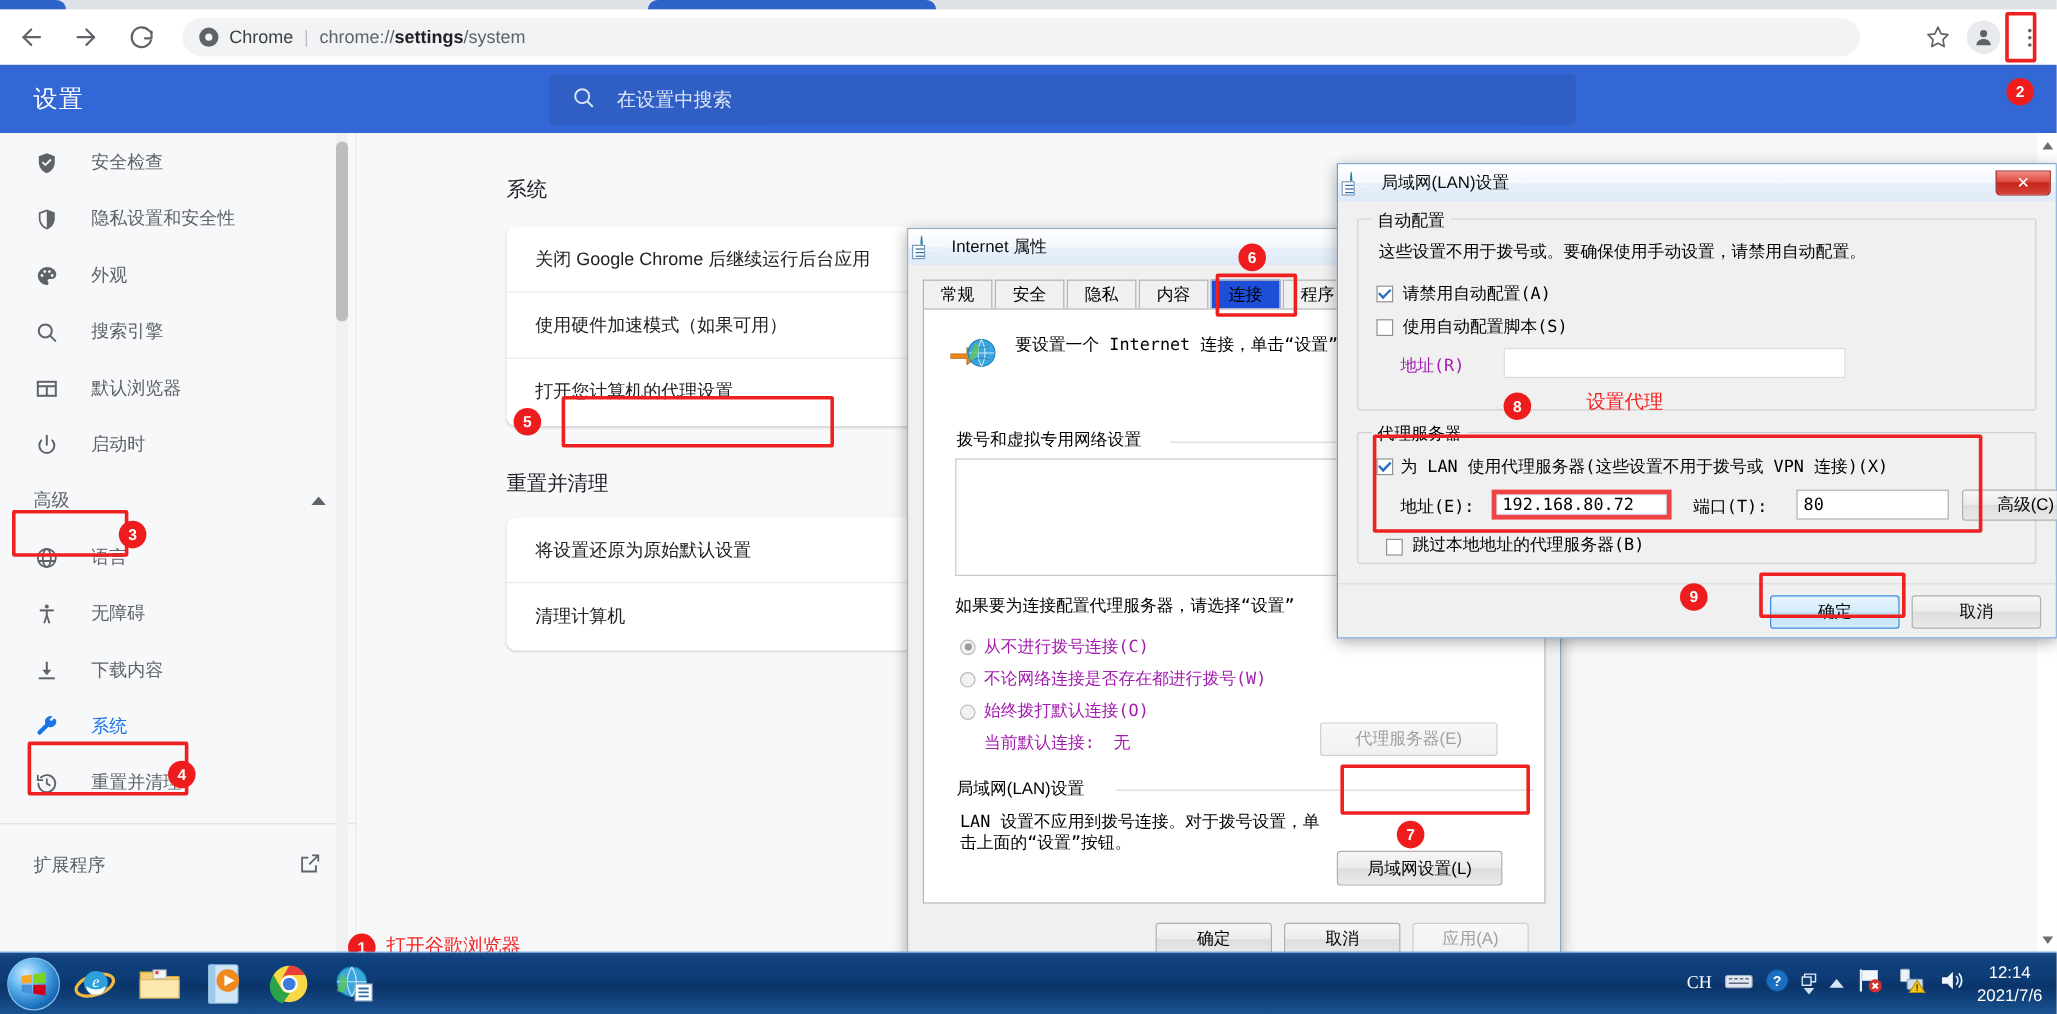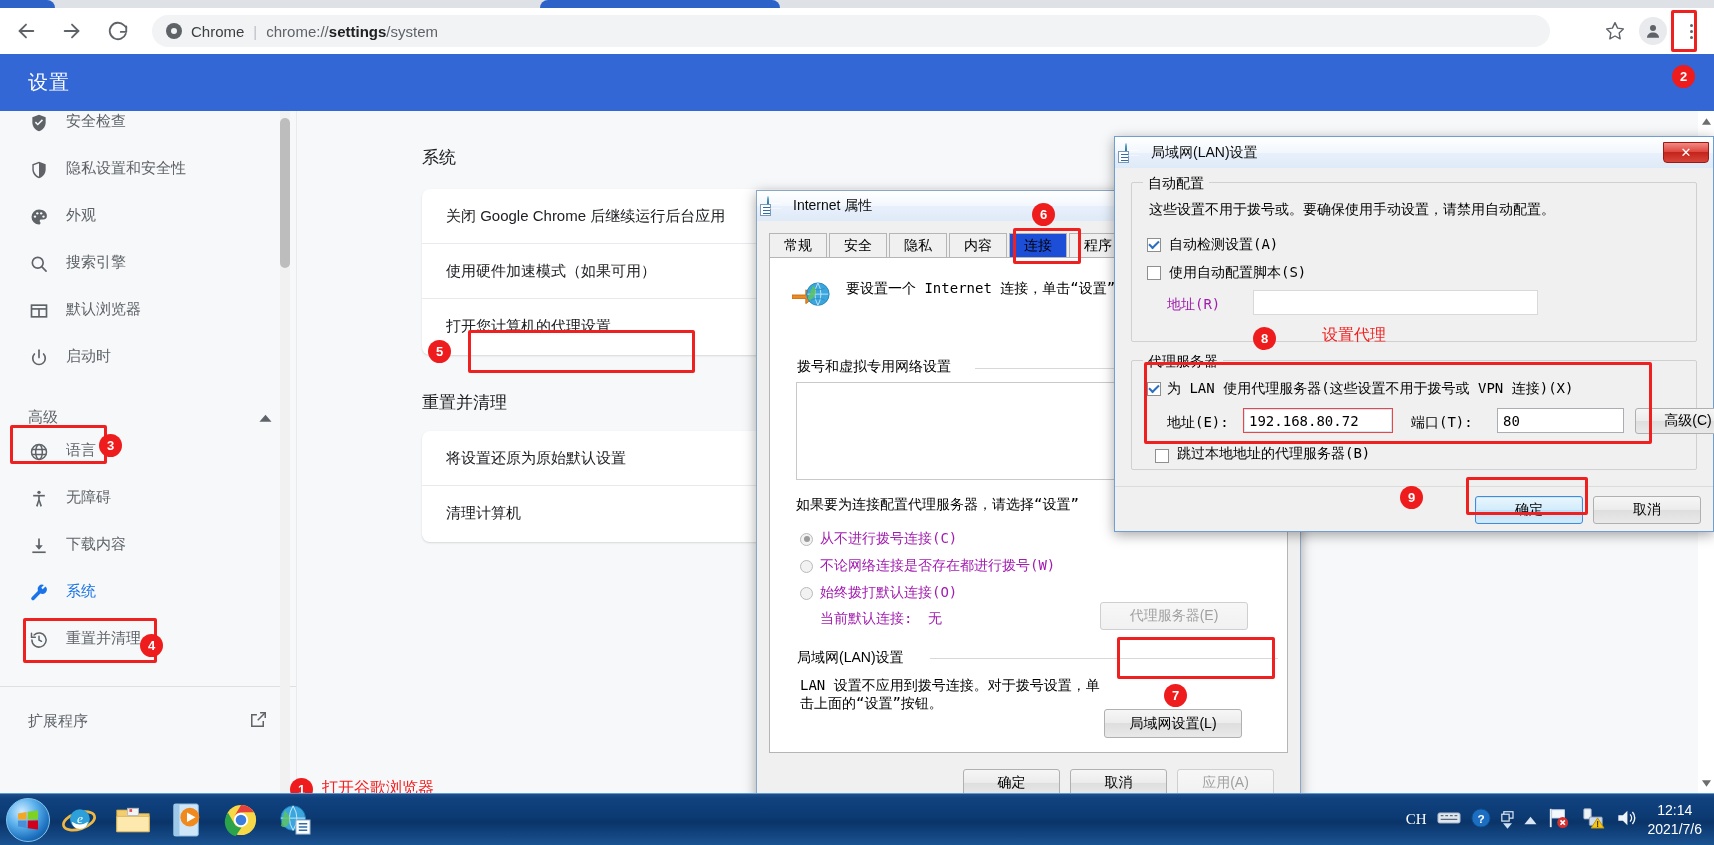--- a/index.html
+++ b/index.html
@@ -74,21 +74,21 @@
 
   .settings-body {
     position: absolute; left:0; top: 111px; width: 1714px; height: 682px;
     background: #f7f8f9;
   }
   .sidebar {
     position: absolute; left: 0; top: 111px; width: 297px; height: 682px;
     background: #f7f8f9; border-right: 1px solid #e8eaed; overflow: hidden;
   }
   .side-item {
-    display: flex; height: 47px; padding-left: 28px; gap: 16px;
+    display: flex; align-items: center; height: 47px; padding-left: 28px; gap: 26px;
     font-size: 15px; color: #5f6368;
   }
   .side-item .ico { width: 22px; height: 22px; display:flex; align-items:center; justify-content:center; color:#5f6368; flex:none; }
   .side-item.active { color: #1a73e8; }
   .side-item.active .ico { color: #1a73e8; }
   .side-group {
     display:flex; align-items:center; height: 47px; padding-left: 28px;
     font-size: 15px; color:#5f6368; justify-content: space-between; padding-right: 24px;
   }
   .side-sep { height:1px; background:#e0e0e0; margin: 10px 0 0 0; }
@@ -171,21 +171,21 @@
   .winbtn.disabled { color:#a0a0a0; border-color:#cfcfcf;
     background: linear-gradient(to bottom,#f7f7f7 0%, #f1f1f1 100%); }
   .winbtn.default { border:1px solid #3c8ddc; box-shadow: inset 0 0 0 1px #cfe6fb;
     background: linear-gradient(to bottom,#eaf6fd 0%, #d3ecfb 48%, #bee0f7 50%, #d2ecfb 100%); }
 
   .wintext {
     background:#fff; border:1px solid #abadb3; font-size:14px; color:#000;
     display:flex; align-items:center; padding-left:5px;
     font-family:"DejaVu Sans Mono","Liberation Mono",monospace;
   }
-  .wintext.focus { border:1px solid #ef4444; box-shadow: inset 0 0 0 1px #cfe6fb; }
+  .wintext.focus { border:4px solid #ef4444; box-shadow: inset 0 0 0 1px #cfe6fb; }
   .wintext.disabled { background:#fff; border:1px solid #d9d9d9; }
 
   .cb { width:14px; height:14px; border:1px solid #8e8f8f; background:#fff;
         display:inline-flex; align-items:center; justify-content:center; flex:none; }
   .cb.checked::after {
     content:""; width:8px; height:4px; border-left:2px solid #2b6fc2; border-bottom:2px solid #2b6fc2;
     transform: rotate(-45deg) translate(1px,-1px);
   }
   .rb { width:13px; height:13px; border-radius:50%; border:1px solid #b9b9b9; background:#f2f2f2;
         display:inline-flex; align-items:center; justify-content:center; flex:none; }
@@ -275,20 +275,29 @@
             <i></i>
             <i></i>
             <i></i>
           </span>
       </div>
     </div>
   </div>
 
   <div class="settings-header">
     <div class="settings-title">设置</div>
+  </div>
+  <div class="settings-search">
+    <span>
+      <svg width="20" height="20" viewBox="0 0 24 24" fill="none" stroke="#dbe4f7" stroke-width="2" stroke-linecap="round">
+          <circle cx="11" cy="11" r="7"></circle>
+          <line x1="16.5" y1="16.5" x2="21" y2="21"></line>
+        </svg>
+    </span>
+    <span class="ph">在设置中搜索</span>
   </div>
 
   <div class="settings-body"></div>
 
   <div class="sidebar">
     <div style="margin-top:1px"></div>
 
     <div class="side-item">
       <span class="ico">
         <svg width="20" height="20" viewBox="0 0 24 24" fill="#5f6368">
@@ -543,21 +552,21 @@
         </div>
 
         <div class="fs-legend" style="position:absolute; left:22px; top:391px; background:#fff;">局域网(LAN)设置</div>
         <div style="position:absolute; left:160px; top:400px; width:348px; height:1px; background:#d8d8d8;"></div>
 
         <div class="wlabel" style="position:absolute; left:30px; top:418px; line-height:1.3;">
           <div>LAN 设置不应用到拨号连接。对于拨号设置，单</div>
           <div>击上面的“设置”按钮。</div>
         </div>
 
-        <div class="winbtn" style="position:absolute; left:334px; top:412px; width:138px; height:29px;margin-top:39px;">
+        <div class="winbtn" style="position:absolute; left:344px; top:412px; width:138px; height:29px;margin-top:39px;">
           <span>局域网设置(L)</span>
         </div>
       </div>
 
       <div class="winbtn" style="position:absolute; left:206px; top:548px; width:97px; height:28px;">
           <span>确定</span>
         </div>
       <div class="winbtn" style="position:absolute; left:313px; top:548px; width:97px; height:28px;">
           <span>取消</span>
         </div>
@@ -578,21 +587,21 @@
 
     <div class="win-body" style="position:absolute; left:0; top:31px; width:598px; height:363px;">
 
       <div class="fieldset" style="left:16px; top:14px; width:566px; height:160px;"></div>
       <div class="fs-legend" style="left:28px; top:7px;">自动配置</div>
 
       <div class="wlabel" style="position:absolute; left:34px; top:33px; width:545px;">这些设置不用于拨号或。要确保使用手动设置，请禁用自动配置。</div>
 
       <div style="position:absolute; left:32px; top:68px; display:flex; align-items:center; gap:8px;">
         <span class="cb checked"></span>
-        <span class="wlabel">自动检测设置(A)</span>
+        <span class="wlabel">请禁用自动配置(A)</span>
       </div>
 
       <div style="position:absolute; left:32px; top:96px; display:flex; align-items:center; gap:8px;">
         <span class="cb"></span>
         <span class="wlabel">使用自动配置脚本(S)</span>
       </div>
 
       <div class="wlabel dim" style="position:absolute; left:52px; top:128px;">地址(R)</div>
       <div class="wintext disabled" style="position:absolute; left:138px; top:122px; width:285px; height:25px;">
         <span></span>

